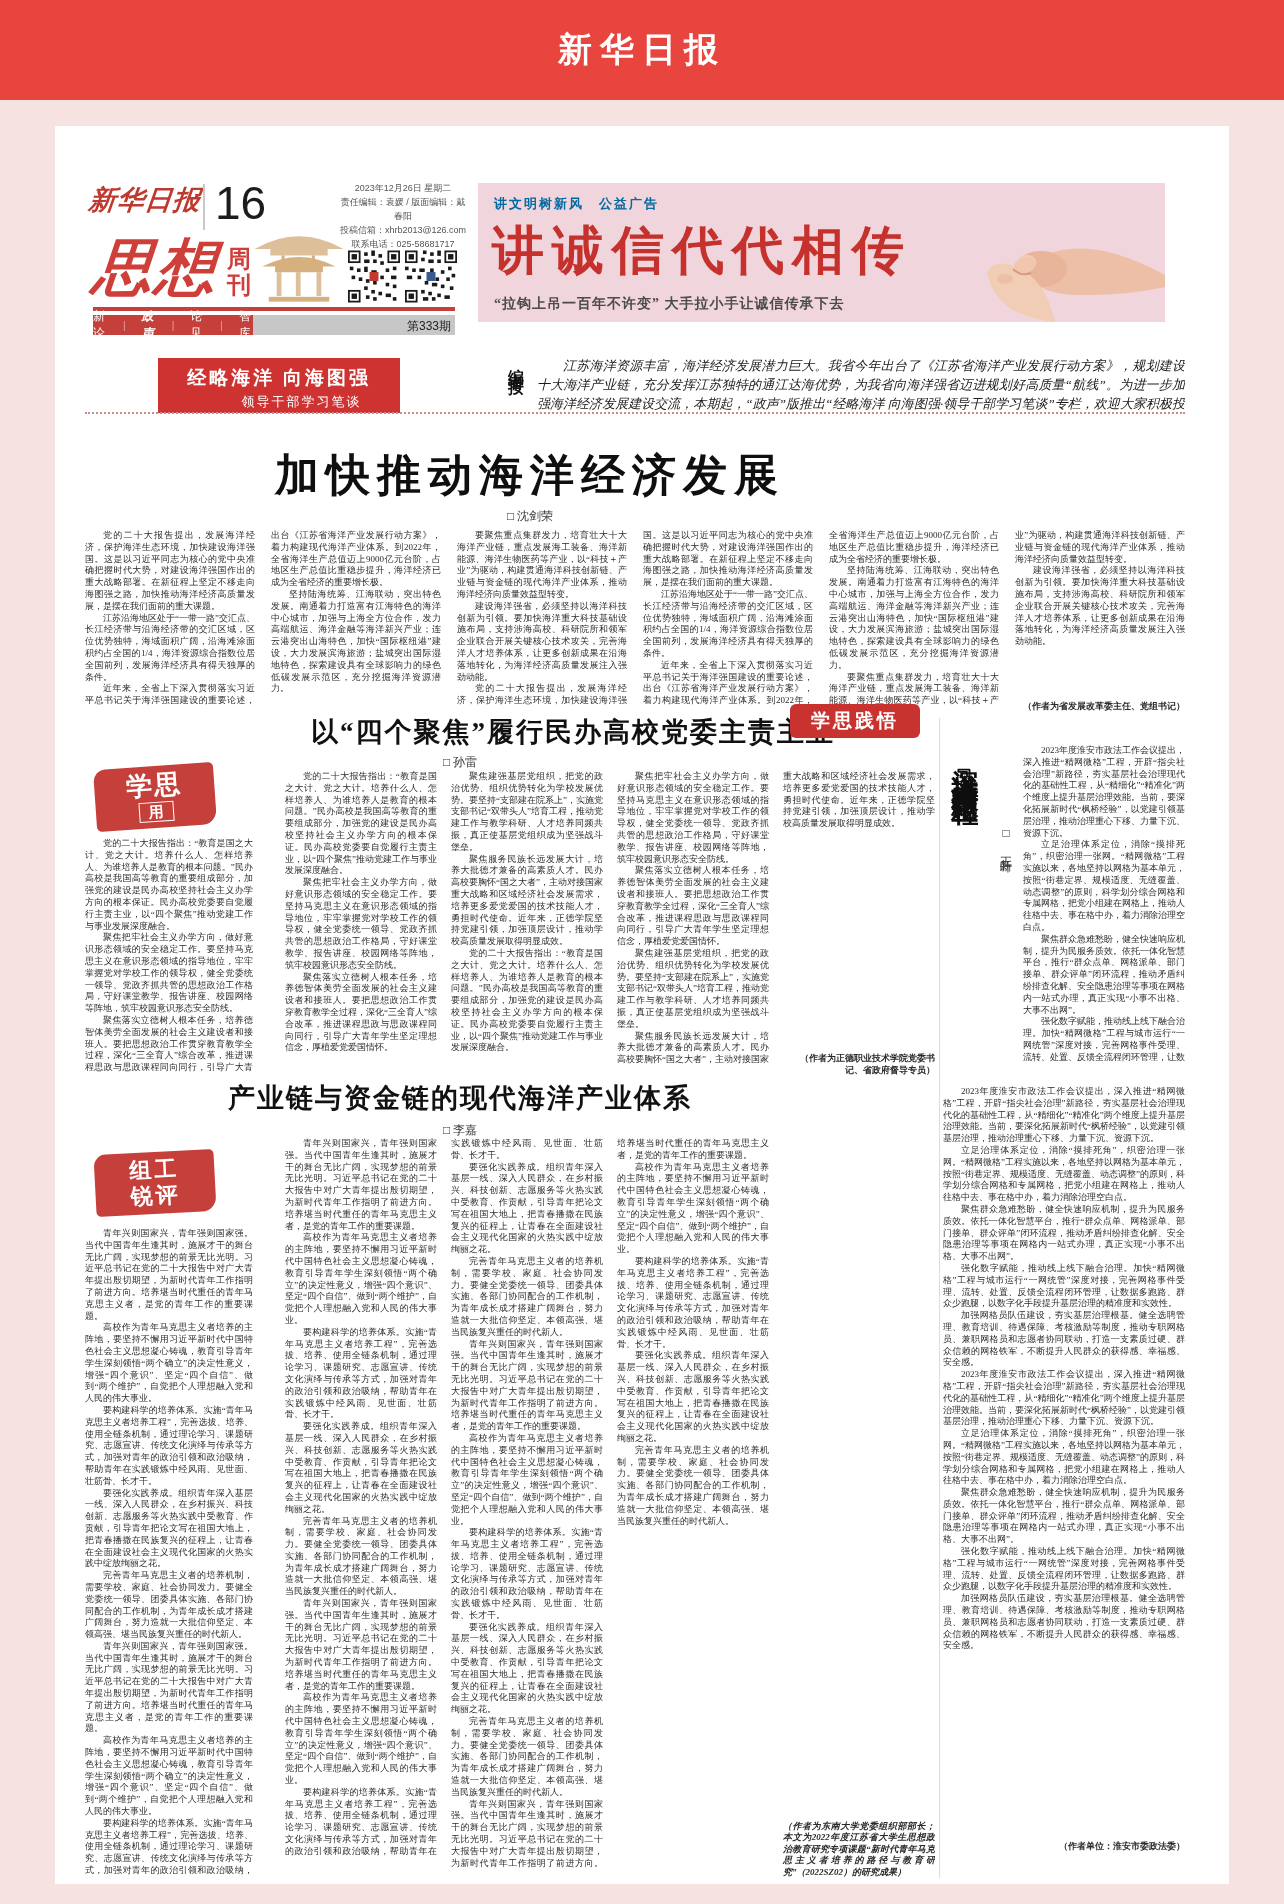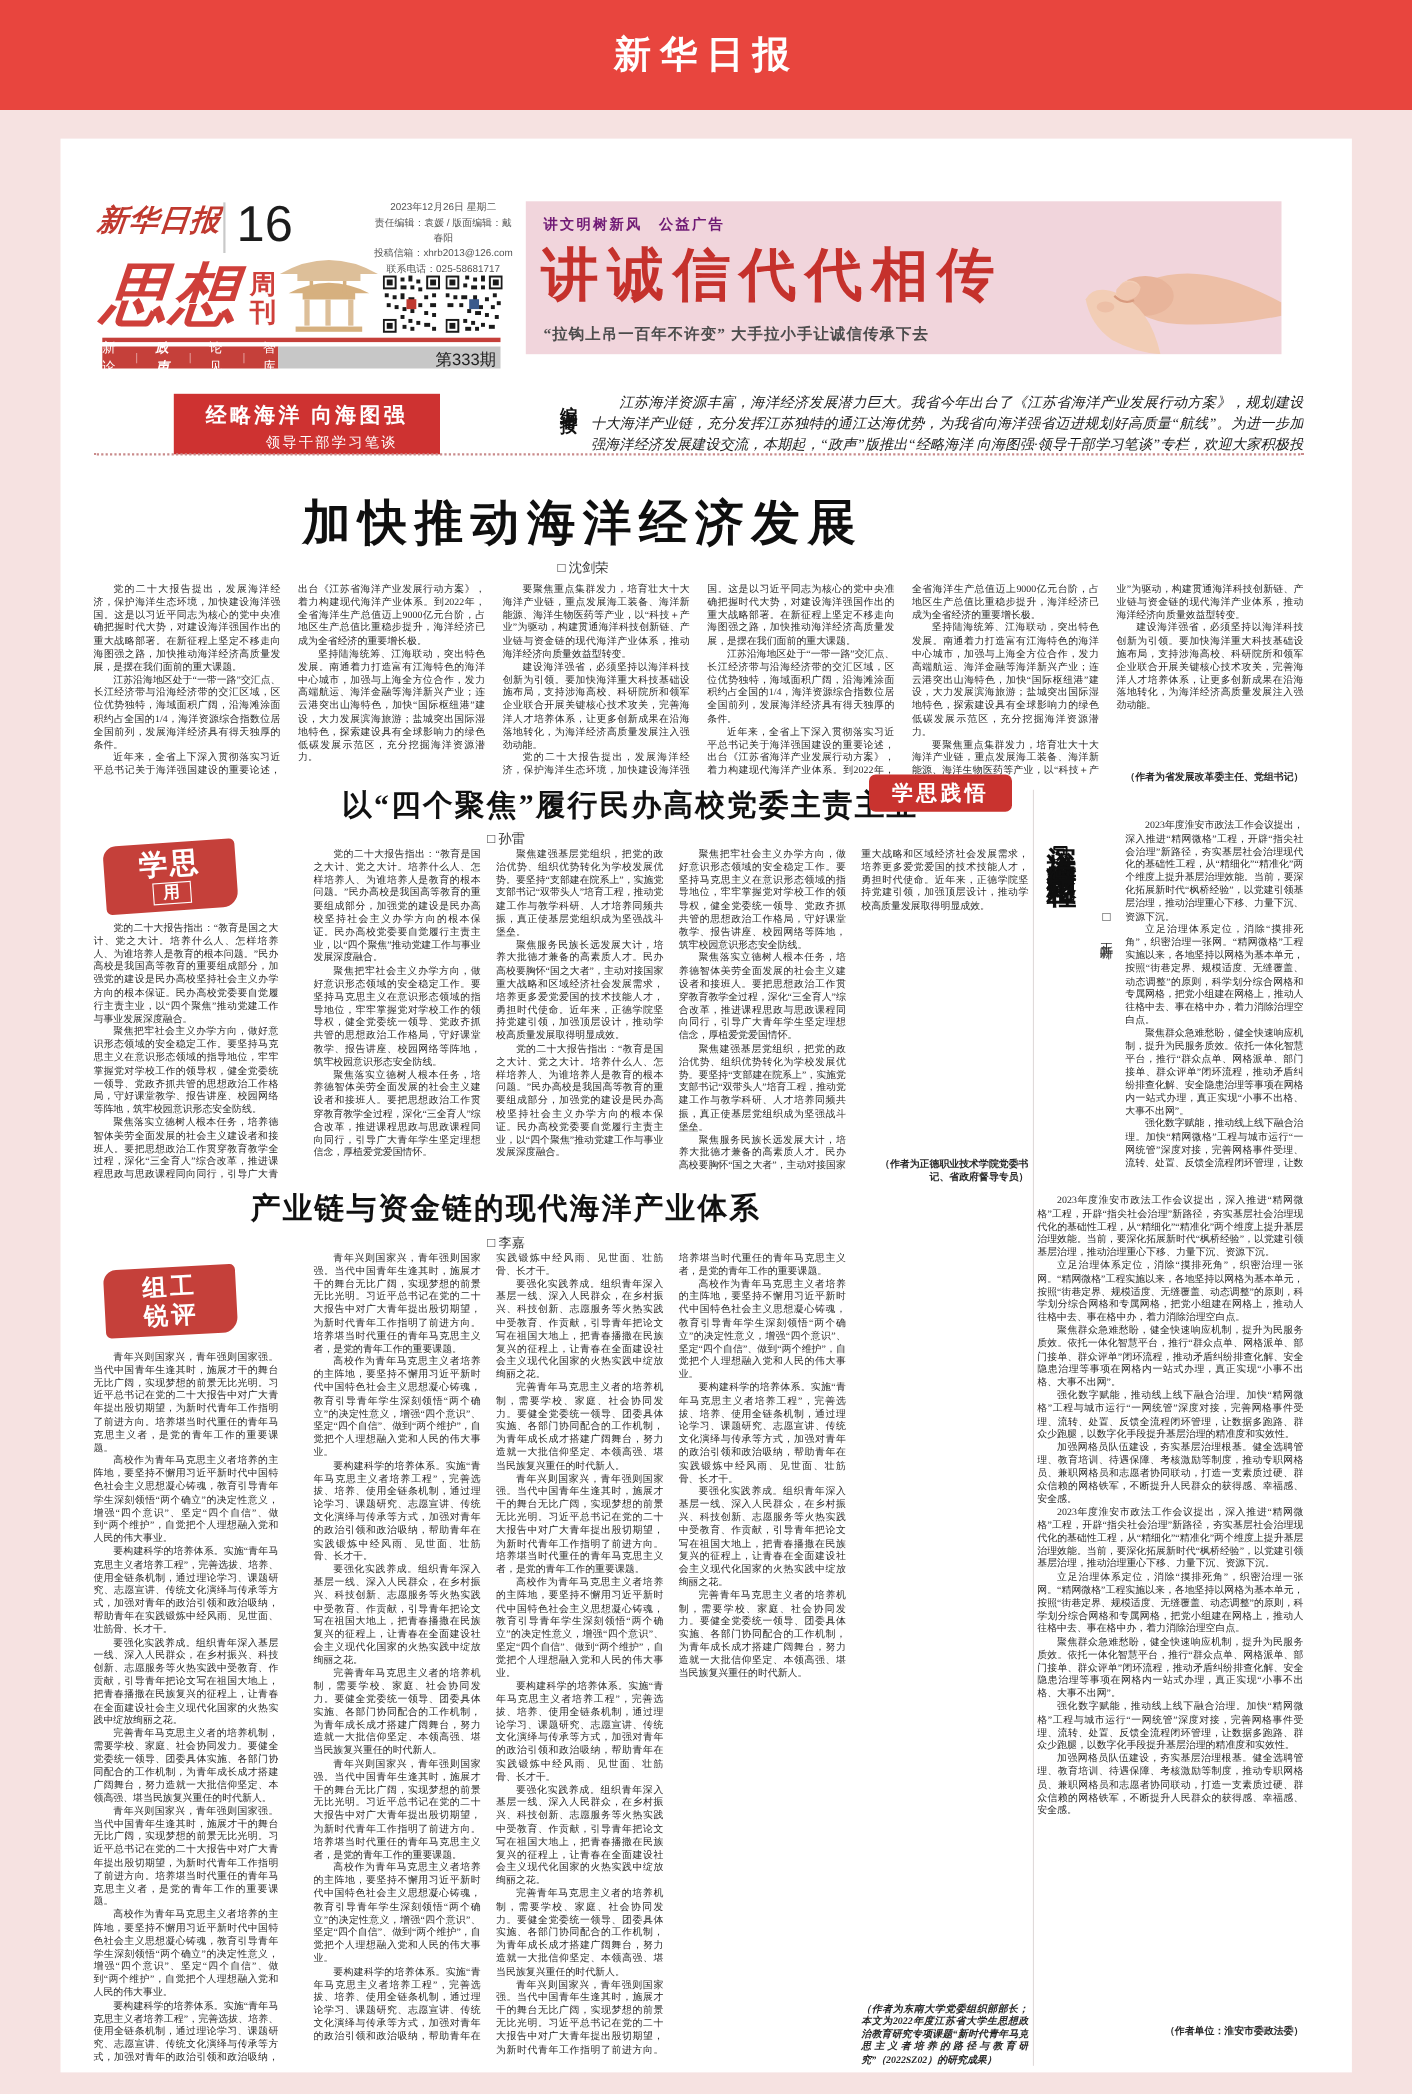--- a/index.html
+++ b/index.html
@@ -26,31 +26,31 @@
                 line-height:26px; }
   .pavilion { left:196px; top:96px; opacity:.85; }
   .red-rule { left:38px; top:181px; width:362px; height:4px; background:#c5403a; }
   .nav-bar { left:38px; top:189px; width:362px; height:20px;
              font-family:"Liberation Sans","DejaVu Sans",sans-serif; }
   .nav-red { position:absolute; left:0; top:0; width:160px; height:20px; background:#c5403a;
              color:#fff; font-size:12px; display:flex; align-items:center; justify-content:center; gap:16px; }
   .nav-red .sep { color:#e6a2a0; font-size:10px; }
   .nav-red .hot { font-weight:900; font-style:italic; }
   .nav-gray { position:absolute; left:160px; top:0; width:202px; height:20px; background:#c7c7c7; }
-  .issue-no { position:absolute; right:4px; top:3px; font-size:15px; color:#222; }
+  .issue-no { position:absolute; right:4px; top:3px; font-size:12px; color:#222; }
 
   .info-block { left:283px; top:55px; width:130px; font-size:9px; color:#555; text-align:center;
                 line-height:14px; font-family:"Liberation Sans","DejaVu Sans",sans-serif; }
   .qr { width:52px; height:53px; }
   .qr1 { left:293px; top:124px; }
   .qr2 { left:350px; top:124px; }
 
   
   .ad { left:423px; top:57px; width:687px; height:139px; background:#f1d5dc; overflow:hidden; }
-  .ad-tagline { position:absolute; left:16px; top:12px; font-size:13px; font-weight:700; color:#701a75; letter-spacing:2px; }
+  .ad-tagline { position:absolute; left:16px; top:12px; font-size:13px; font-weight:700; color:#0369a1; letter-spacing:2px; }
   .ad-headline { position:absolute; left:14px; top:42px; font-size:52px; font-weight:900; color:#c5312c; letter-spacing:8px; line-height:1; }
   .ad-slogan { position:absolute; left:16px; top:112px; font-size:14px; font-weight:700; color:#4c4c4c; letter-spacing:1px; }
   .hands { position:absolute; right:0; top:0; }
 
   
   .series-box { left:103px; top:232px; width:242px; height:55px; background:#ce3231; color:#fff;
                 text-align:center; padding-top:7px; }
   .series-box .l1 { font-size:19px; font-weight:700; letter-spacing:3px; }
   .series-box .l2 { font-size:13px; letter-spacing:2px; margin-top:2px;padding-left:45px; }
   .editor-label { left:450px; top:230px; writing-mode:vertical-rl; font-size:16px; font-weight:900;

